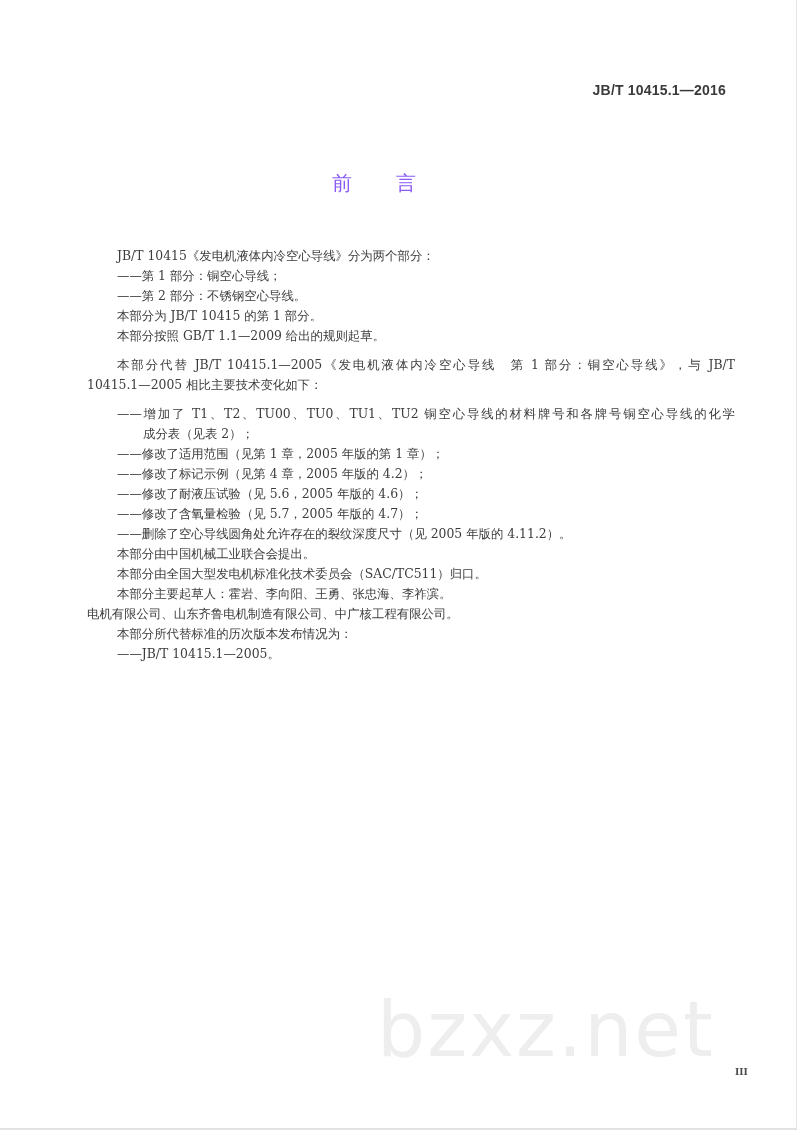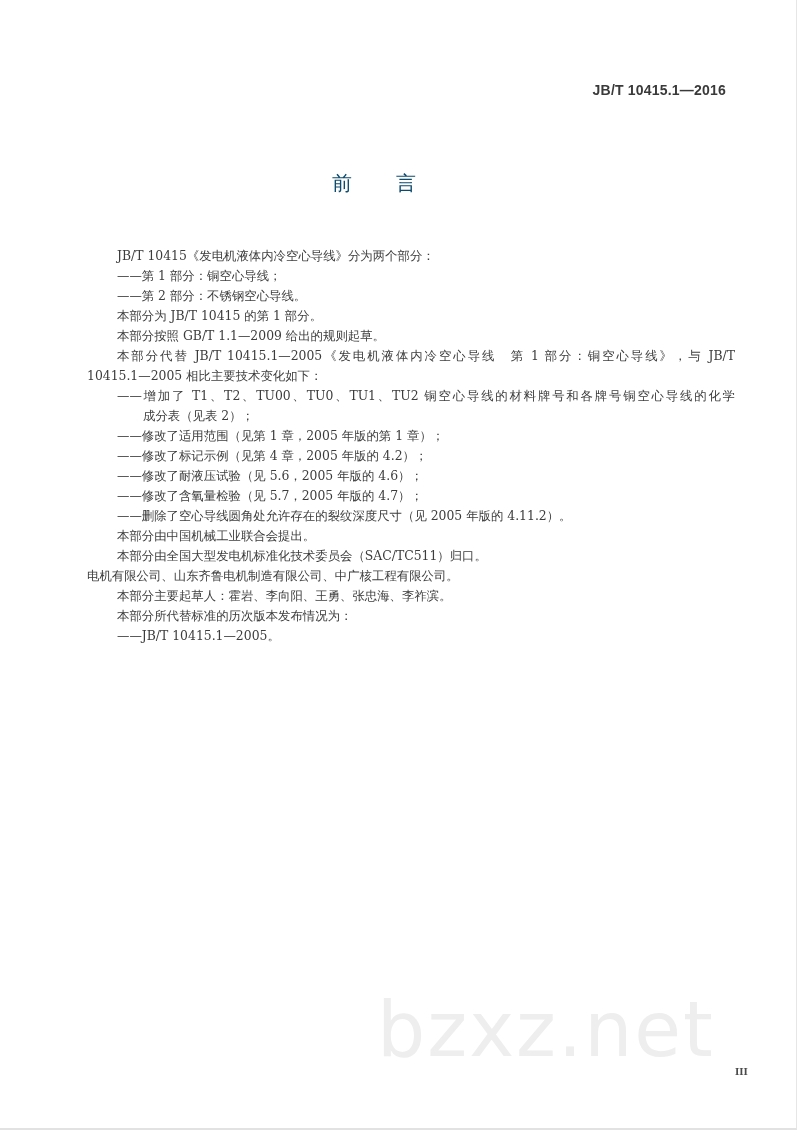--- a/index.html
+++ b/index.html
@@ -38,21 +38,21 @@
     }
     .title {
       position: absolute;
       left: 0;
       width: 748px;
       top: 170px;
       text-align: center;
       font-family: Liberation Serif, serif;
       font-size: 20px;
       letter-spacing: 44px;
-      color: #0c4a6e;
+      color: #8b5cf6;
       padding-left: 44px;
       box-sizing: border-box;
     }
     .body-text {
       position: absolute;
       left: 87px;
       top: 246px;
       width: 648px;
       font-size: 12.4px;
       line-height: 20px;
@@ -62,20 +62,21 @@
       white-space: nowrap;
       height: 20px;
     }
     .indent { padding-left: 30px; }
     .indent2 { padding-left: 56px; }
     .noindent { padding-left: 0; }
     .justify {
       text-align: justify;
       text-align-last: justify;
       white-space: normal;
+      margin-top: 9px;
     }
     .watermark {
       position: absolute;
       left: 377px;
       top: 985px;
       font-family: "DejaVu Sans", "Liberation Sans", sans-serif;
       font-weight: normal;
       font-size: 76px;
       color: #eeeeee;
       letter-spacing: 2px;
@@ -110,22 +111,22 @@
     <div class="line noindent">10415.1—2005 相比主要技术变化如下：</div>
     <div class="line indent justify">——增加了 T1、T2、TU00、TU0、TU1、TU2 铜空心导线的材料牌号和各牌号铜空心导线的化学</div>
     <div class="line indent2">成分表（见表 2）；</div>
     <div class="line indent">——修改了适用范围（见第 1 章，2005 年版的第 1 章）；</div>
     <div class="line indent">——修改了标记示例（见第 4 章，2005 年版的 4.2）；</div>
     <div class="line indent">——修改了耐液压试验（见 5.6，2005 年版的 4.6）；</div>
     <div class="line indent">——修改了含氧量检验（见 5.7，2005 年版的 4.7）；</div>
     <div class="line indent">——删除了空心导线圆角处允许存在的裂纹深度尺寸（见 2005 年版的 4.11.2）。</div>
     <div class="line indent">本部分由中国机械工业联合会提出。</div>
     <div class="line indent">本部分由全国大型发电机标准化技术委员会（SAC/TC511）归口。</div>
+    <div class="line indent">本部分主要起草人：霍岩、李向阳、王勇、张忠海、李祚滨。</div>
     <div class="line noindent">电机有限公司、山东齐鲁电机制造有限公司、中广核工程有限公司。</div>
-    <div class="line indent">本部分主要起草人：霍岩、李向阳、王勇、张忠海、李祚滨。</div>
     <div class="line indent">本部分所代替标准的历次版本发布情况为：</div>
     <div class="line indent">——JB/T 10415.1—2005。</div>
   </div>
 
   <div class="watermark">bzxz.net</div>
 
   <div class="page-num">III</div>
 </div>
 
 </body></html>

